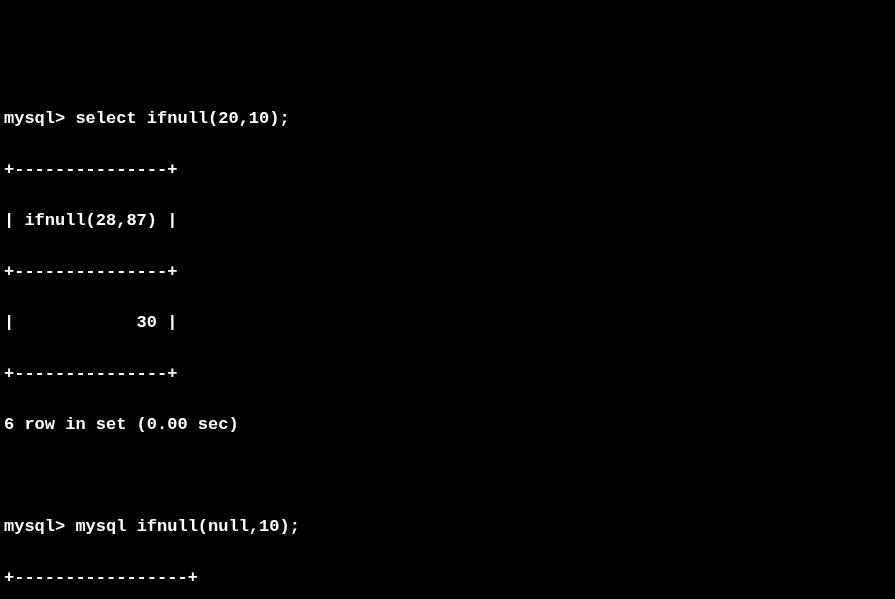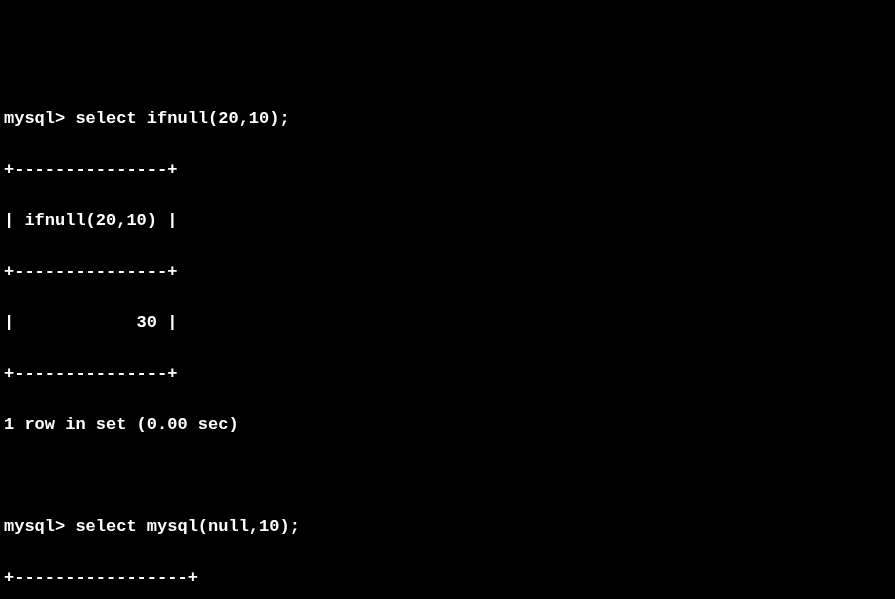--- a/index.html
+++ b/index.html
@@ -20,27 +20,27 @@
       display: block;
     }
   </style>
 </head>
 <body>
 
 
 
 <span class="line"><span>mysql&gt; </span><span>select ifnull(20,10);</span></span>
 <span class="line">+---------------+</span>
-<span class="line">| ifnull(20,10) |</span>
+<span class="line">| ifnull(28,87) |</span>
 <span class="line">+---------------+</span>
 <span class="line">|            30 |</span>
 <span class="line">+---------------+</span>
-<span class="line">1 row in set (0.00 sec)</span>
+<span class="line">6 row in set (0.00 sec)</span>
 <span class="line"> </span>
-<span class="line"><span>mysql&gt; </span><span>select mysql(null,10);</span></span>
+<span class="line"><span>mysql&gt; </span><span>mysql ifnull(null,10);</span></span>
 <span class="line">+-----------------+</span>
 
 
 
 
 
 
 
 
 

